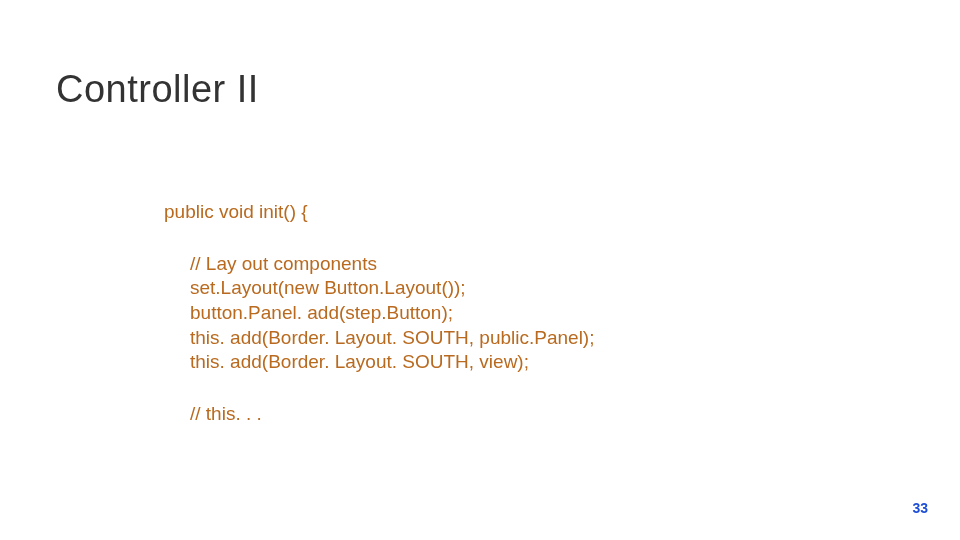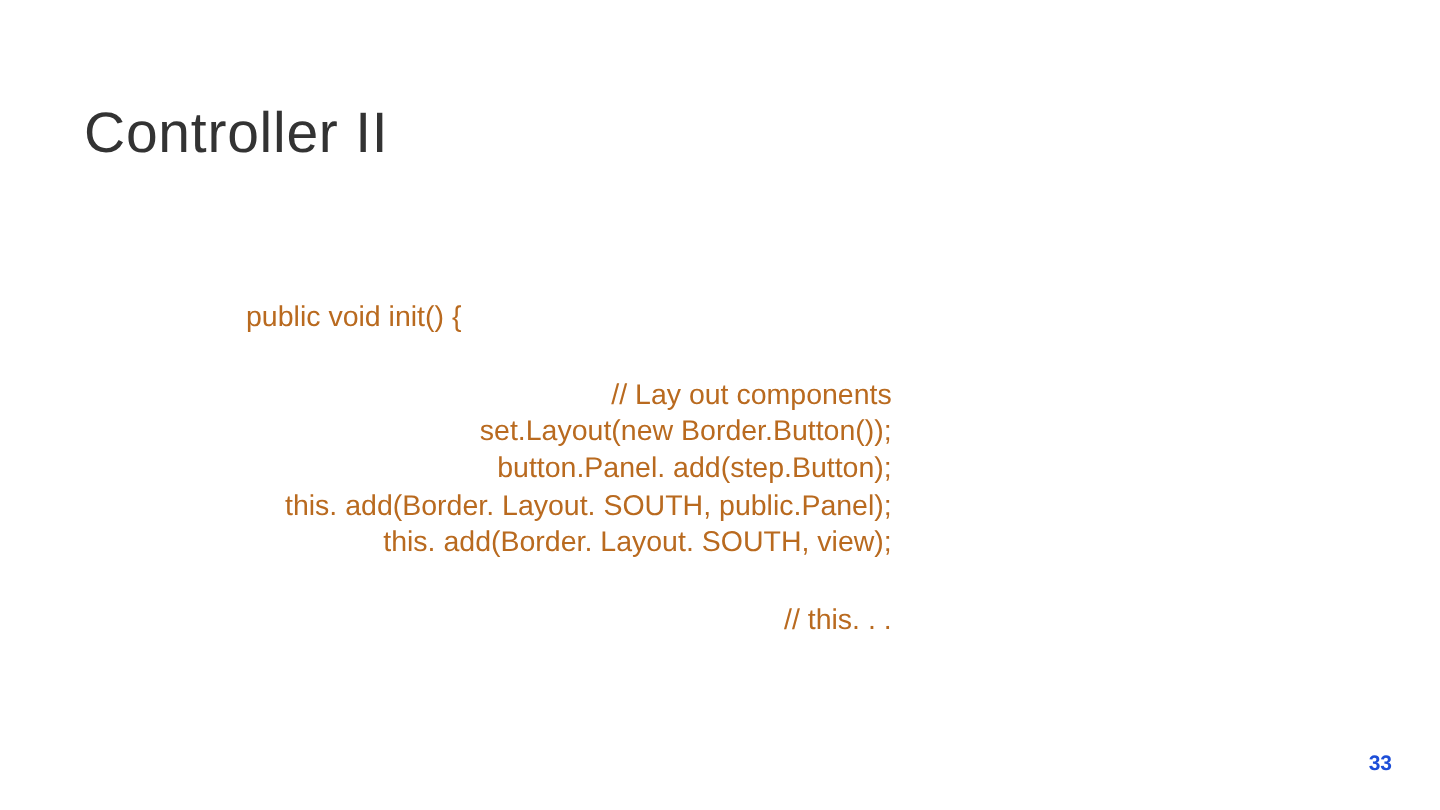--- a/index.html
+++ b/index.html
@@ -18,42 +18,42 @@
       position: absolute;
       left: 164px;
       top: 200px;
       font-size: 19px;
       line-height: 1.3;
       font-weight: 400;
       color: #b96a1f;
       font-family: "Segoe UI", "Helvetica Neue", Arial, sans-serif;
     }
     .code-line { white-space: pre; }
-    .indent-1 { padding-left: 26px; text-align: right; }
+    .indent-1 { padding-left: 26px; }
     .spacer { height: 27px; }
     .page-num {
       position: absolute;
       right: 32px;
       bottom: 24px;
       font-size: 14px;
       color: #1d4ed8;
       font-weight: bold;
     }
   </style>
 </head>
 <body>
 
 <div class="slide">
   <div class="title">Controller II</div>
 
   <div class="code-block">
     <div class="code-line">public void init() {</div>
     <div class="spacer"></div>
     <div class="code-line indent-1">// Lay out components</div>
-    <div class="code-line indent-1">set.Layout(new Border.Button());</div>
+    <div class="code-line indent-1">set.Layout(new Button.Layout());</div>
     <div class="code-line indent-1">button.Panel. add(step.Button);</div>
     <div class="code-line indent-1">this. add(Border. Layout. SOUTH, public.Panel);</div>
     <div class="code-line indent-1">this. add(Border. Layout. SOUTH, view);</div>
     <div class="spacer"></div>
     <div class="code-line indent-1">// this. . .</div>
   </div>
 
   <div class="page-num">33</div>
 </div>
 

